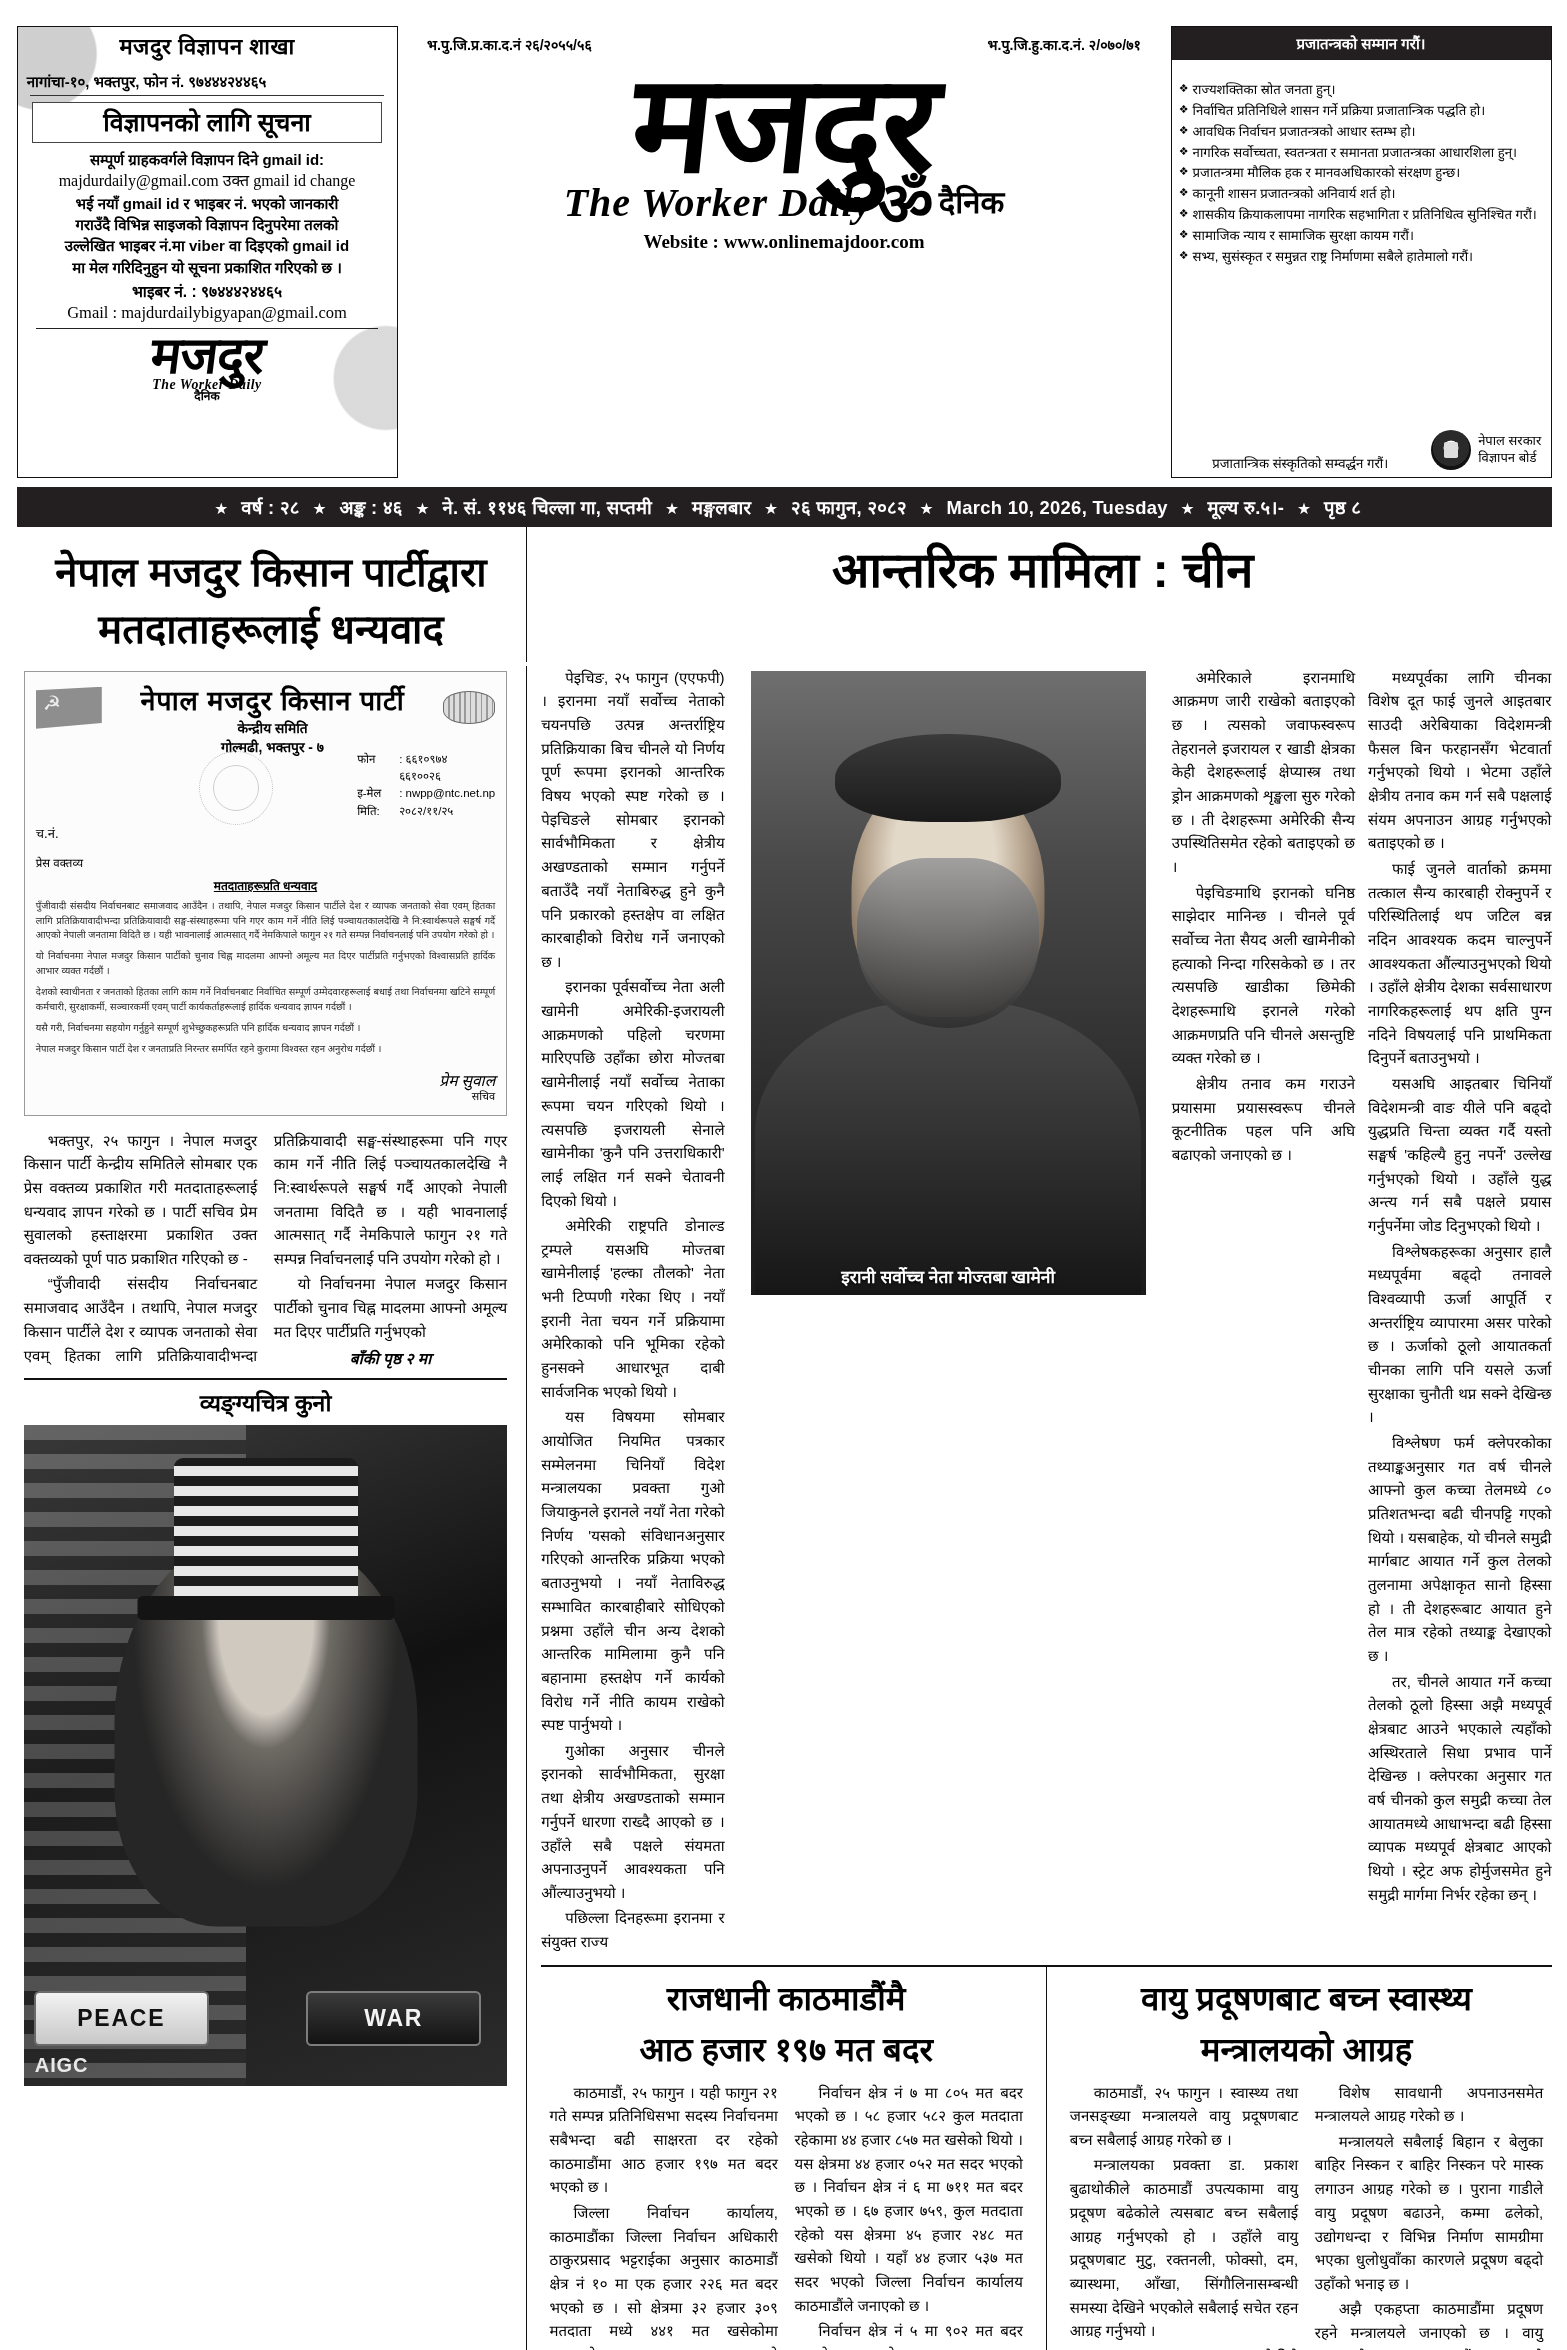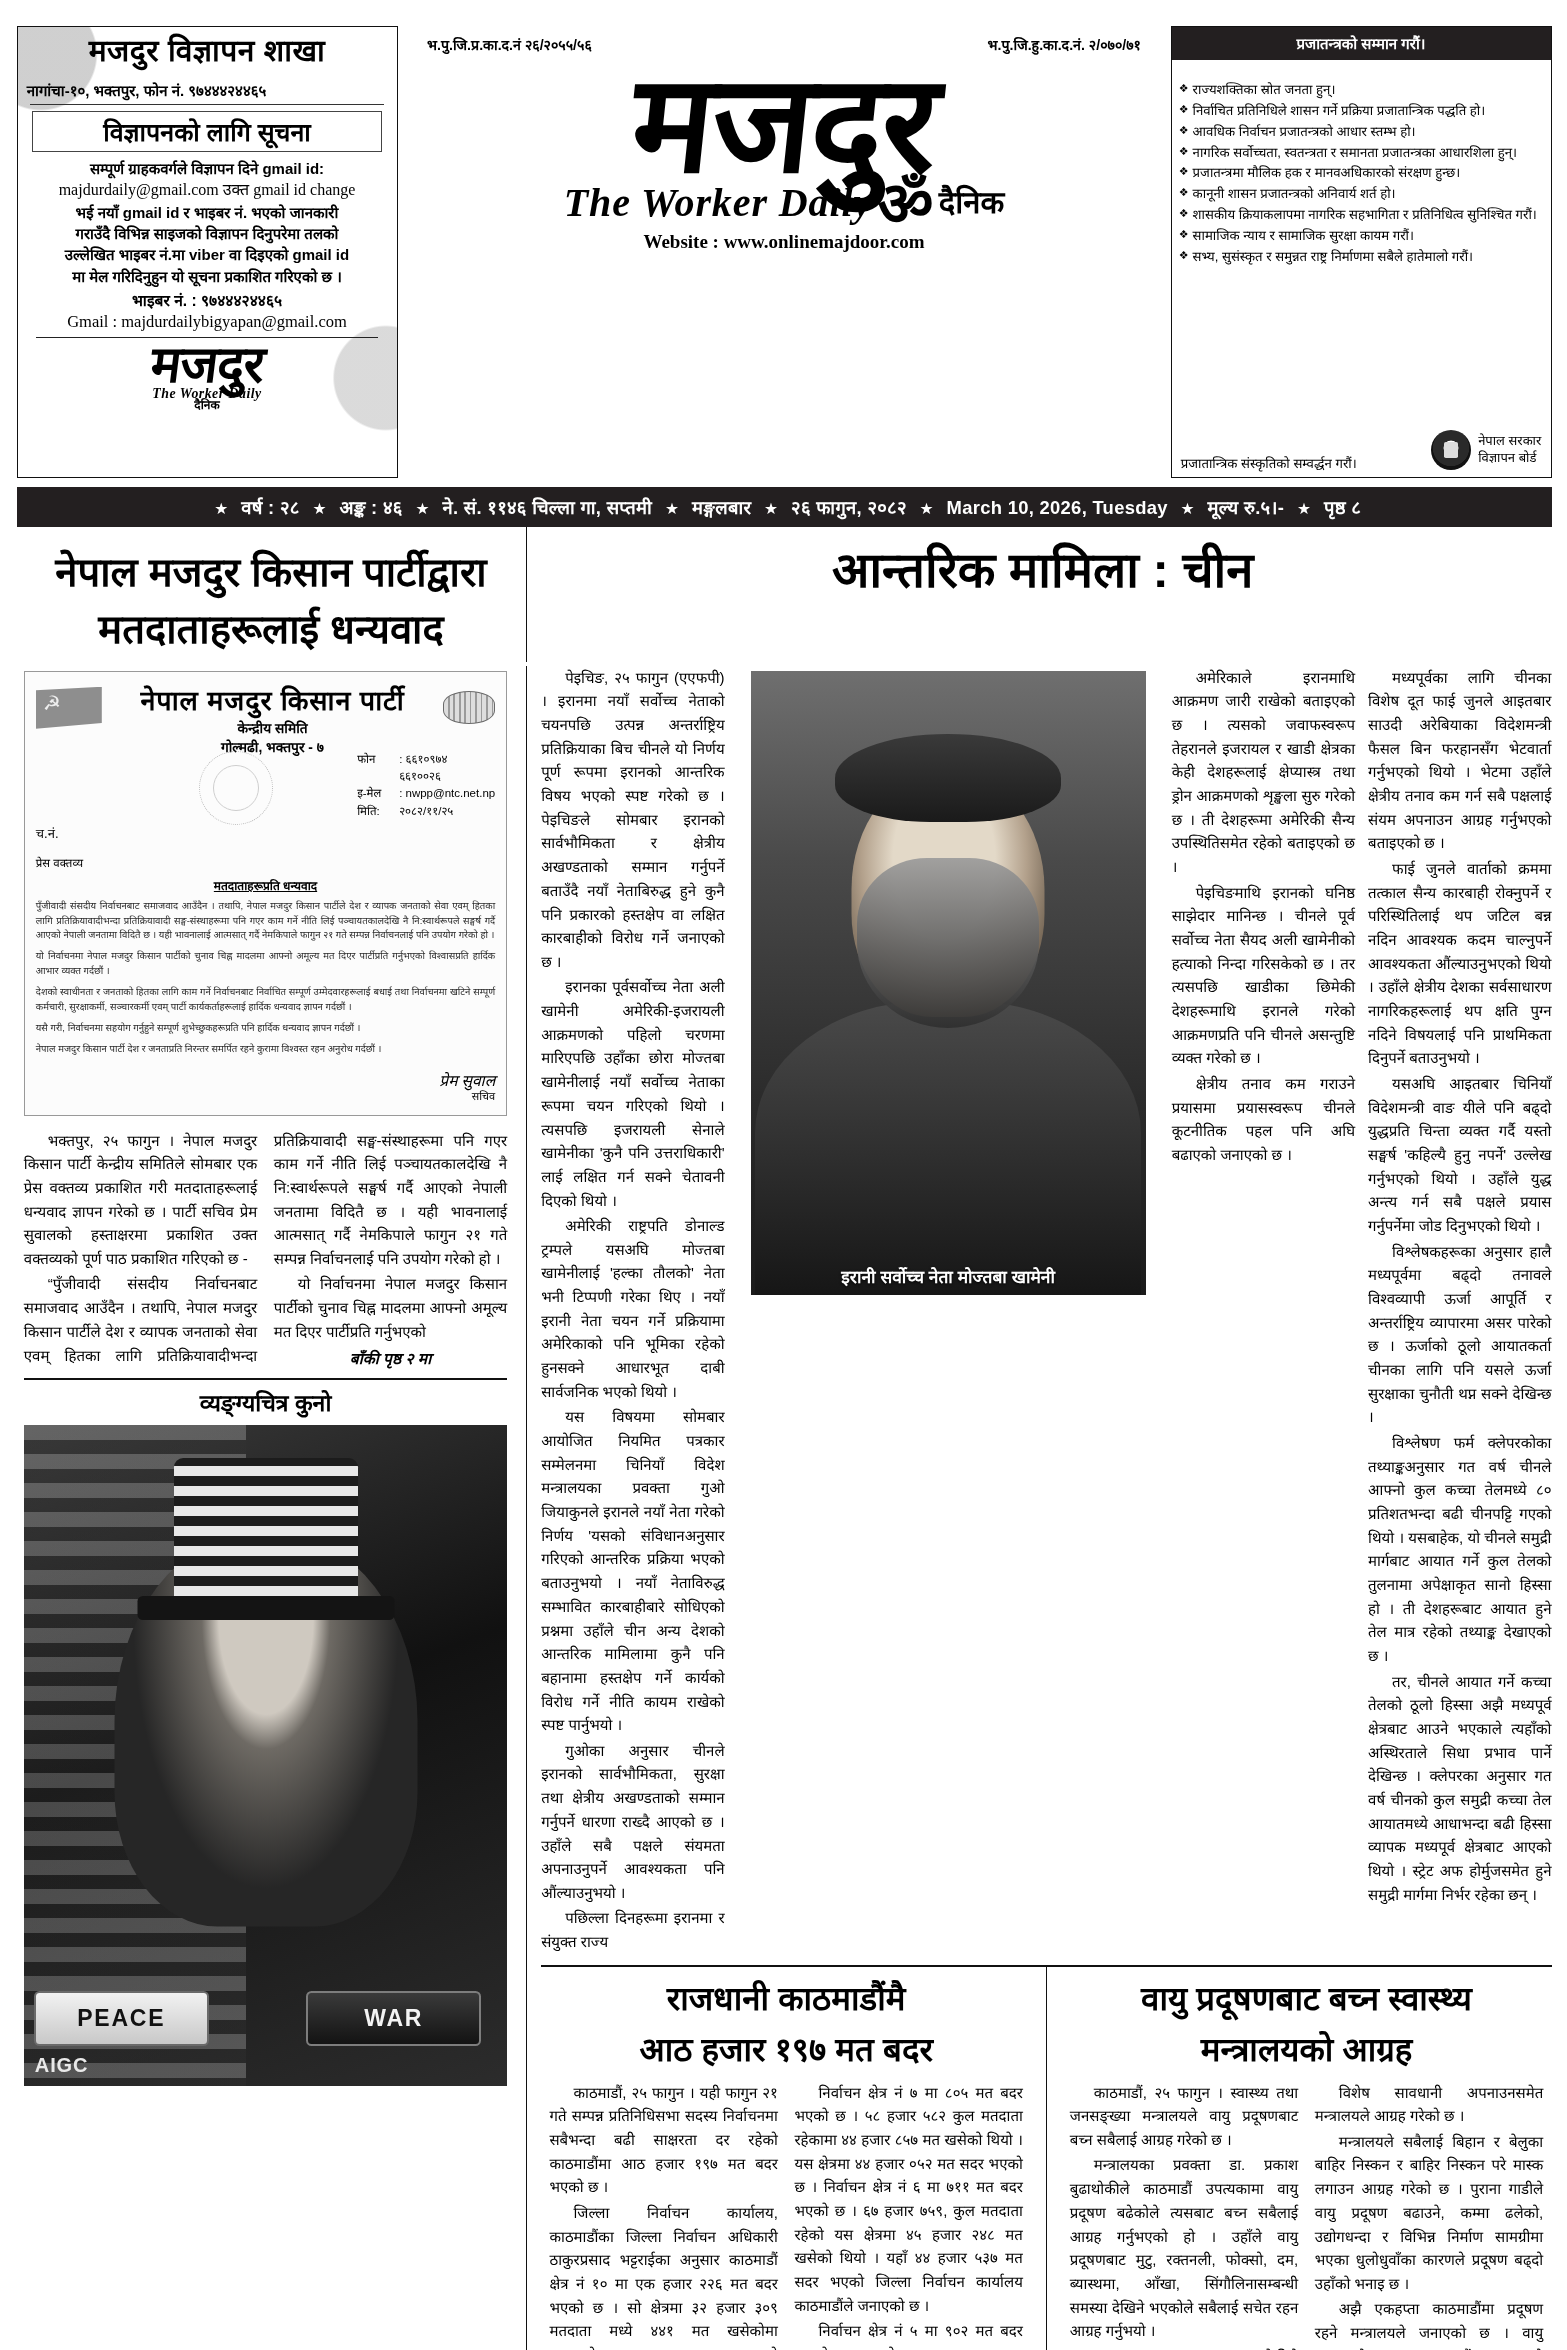--- a/index.html
+++ b/index.html
@@ -14,21 +14,21 @@
   
   .topwrap{display:flex;align-items:stretch;padding:26px 16.5px 0 16.5px;box-sizing:border-box;height:478px;}
   .adbox{
     width:381px;flex:0 0 381px;border:1.8px solid #111;box-sizing:border-box;
     padding:7.3px 9.2px 3.7px 9.2px;position:relative;background:
       radial-gradient(circle at 6% 6%, rgba(150,150,150,.45) 0 55px, rgba(255,255,255,0) 57px),
       radial-gradient(circle at 97% 78%, rgba(150,150,150,.35) 0 51px, rgba(255,255,255,0) 53px),
       #fff;
     overflow:hidden;
   }
-  .ad-title{font-family:"Liberation Sans","DejaVu Sans",sans-serif;font-weight:bold;font-size:30px;text-align:center;letter-spacing:0.5px;line-height:1.15;}
+  .ad-title{font-family:"Liberation Sans","DejaVu Sans",sans-serif;font-weight:bold;font-size:22px;text-align:center;letter-spacing:0.5px;line-height:1.15;}
   .ad-sub{font-family:"Liberation Sans","DejaVu Sans",sans-serif;font-weight:bold;font-size:15px;margin-top:11px;}
   .ad-rule{border-top:1.4px solid #333;margin:4.6px 3.7px 5.5px 3.7px;}
   .ad-banner{border:1.8px solid #444;font-family:"Liberation Sans","DejaVu Sans",sans-serif;font-weight:bold;font-size:25px;text-align:center;padding:1.8px 0 3.7px 0;margin:0 5.5px 5.5px 5.5px;background:#fff;}
   .ad-body{font-size:16px;text-align:center;line-height:1.42;font-family:"Liberation Serif","DejaVu Serif",serif;}
   .ad-body .np{font-family:"Liberation Sans","DejaVu Sans",sans-serif;font-weight:bold;font-size:15px;}
   .ad-viber{font-family:"Liberation Sans","DejaVu Sans",sans-serif;font-weight:bold;font-size:15.6px;text-align:center;margin-top:1.8px;}
   .ad-gmail{font-size:16.5px;text-align:center;margin-top:0.9px;}
   .ad-divider{border-top:1.4px solid #222;margin:5.5px 9.2px 3.7px 9.2px;}
   .ad-logo{text-align:center;line-height:.9;}
   .ad-logo .mj{font-family:"Liberation Sans","DejaVu Sans",sans-serif;font-weight:bold;font-size:51px;letter-spacing:-0.9px;transform:skewX(-7deg);display:inline-block;}
@@ -50,21 +50,21 @@
 
   .principles{
     width:381px;flex:0 0 381px;border:1.8px solid #111;box-sizing:border-box;background:#fff;
     display:flex;flex-direction:column;overflow:hidden;
   }
   .pr-head{background:#231f20;color:#fff;text-align:center;font-family:"Liberation Sans","DejaVu Sans",sans-serif;font-weight:bold;font-size:15px;padding:5.5px 0 7.3px 0;}
   .pr-list{padding:5.5px 7.3px 1.8px 7.3px;flex:1 1 auto;}
   .pr-list li{list-style:none;font-family:"Liberation Sans","DejaVu Sans",sans-serif;font-size:13.2px;line-height:1.58;position:relative;padding-left:13.8px;white-space:nowrap;}
   .pr-list li:before{content:"\2756";position:absolute;left:0;top:0;font-size:11px;}
   .pr-foot{display:flex;align-items:center;justify-content:flex-end;gap:7.3px;padding:1.8px 9.2px 5.5px 9.2px;}
-  .pr-tag{font-family:"Liberation Sans","DejaVu Sans",sans-serif;font-size:13.2px;flex:1 1 auto;text-align:left;padding-right:3.7px;margin-top:26px;}
+  .pr-tag{font-family:"Liberation Sans","DejaVu Sans",sans-serif;font-size:13.2px;flex:1 1 auto;text-align:center;padding-right:3.7px;margin-top:26px;}
   .emblem{width:40px;height:40px;border-radius:50%;background:radial-gradient(circle at 50% 45%,#fff 0 24%,#2a2a2a 26% 60%,#111 62%);position:relative;flex:0 0 40px;}
   .emblem:after{content:"";position:absolute;inset:30% 32%;background:#ddd;border-radius:1.8px;}
   .gov{font-family:"Liberation Sans","DejaVu Sans",sans-serif;font-size:13px;line-height:1.25;text-align:left;flex:0 0 auto;}
 
   
   .datebar{
     margin:9.2px 16.5px 0 16.5px;background:#231f20;color:#fff;
     font-family:"Liberation Sans","DejaVu Sans",sans-serif;font-weight:bold;font-size:18.4px;
     text-align:center;padding:6.4px 0 8.3px 0;letter-spacing:0.3px;white-space:nowrap;
   }

